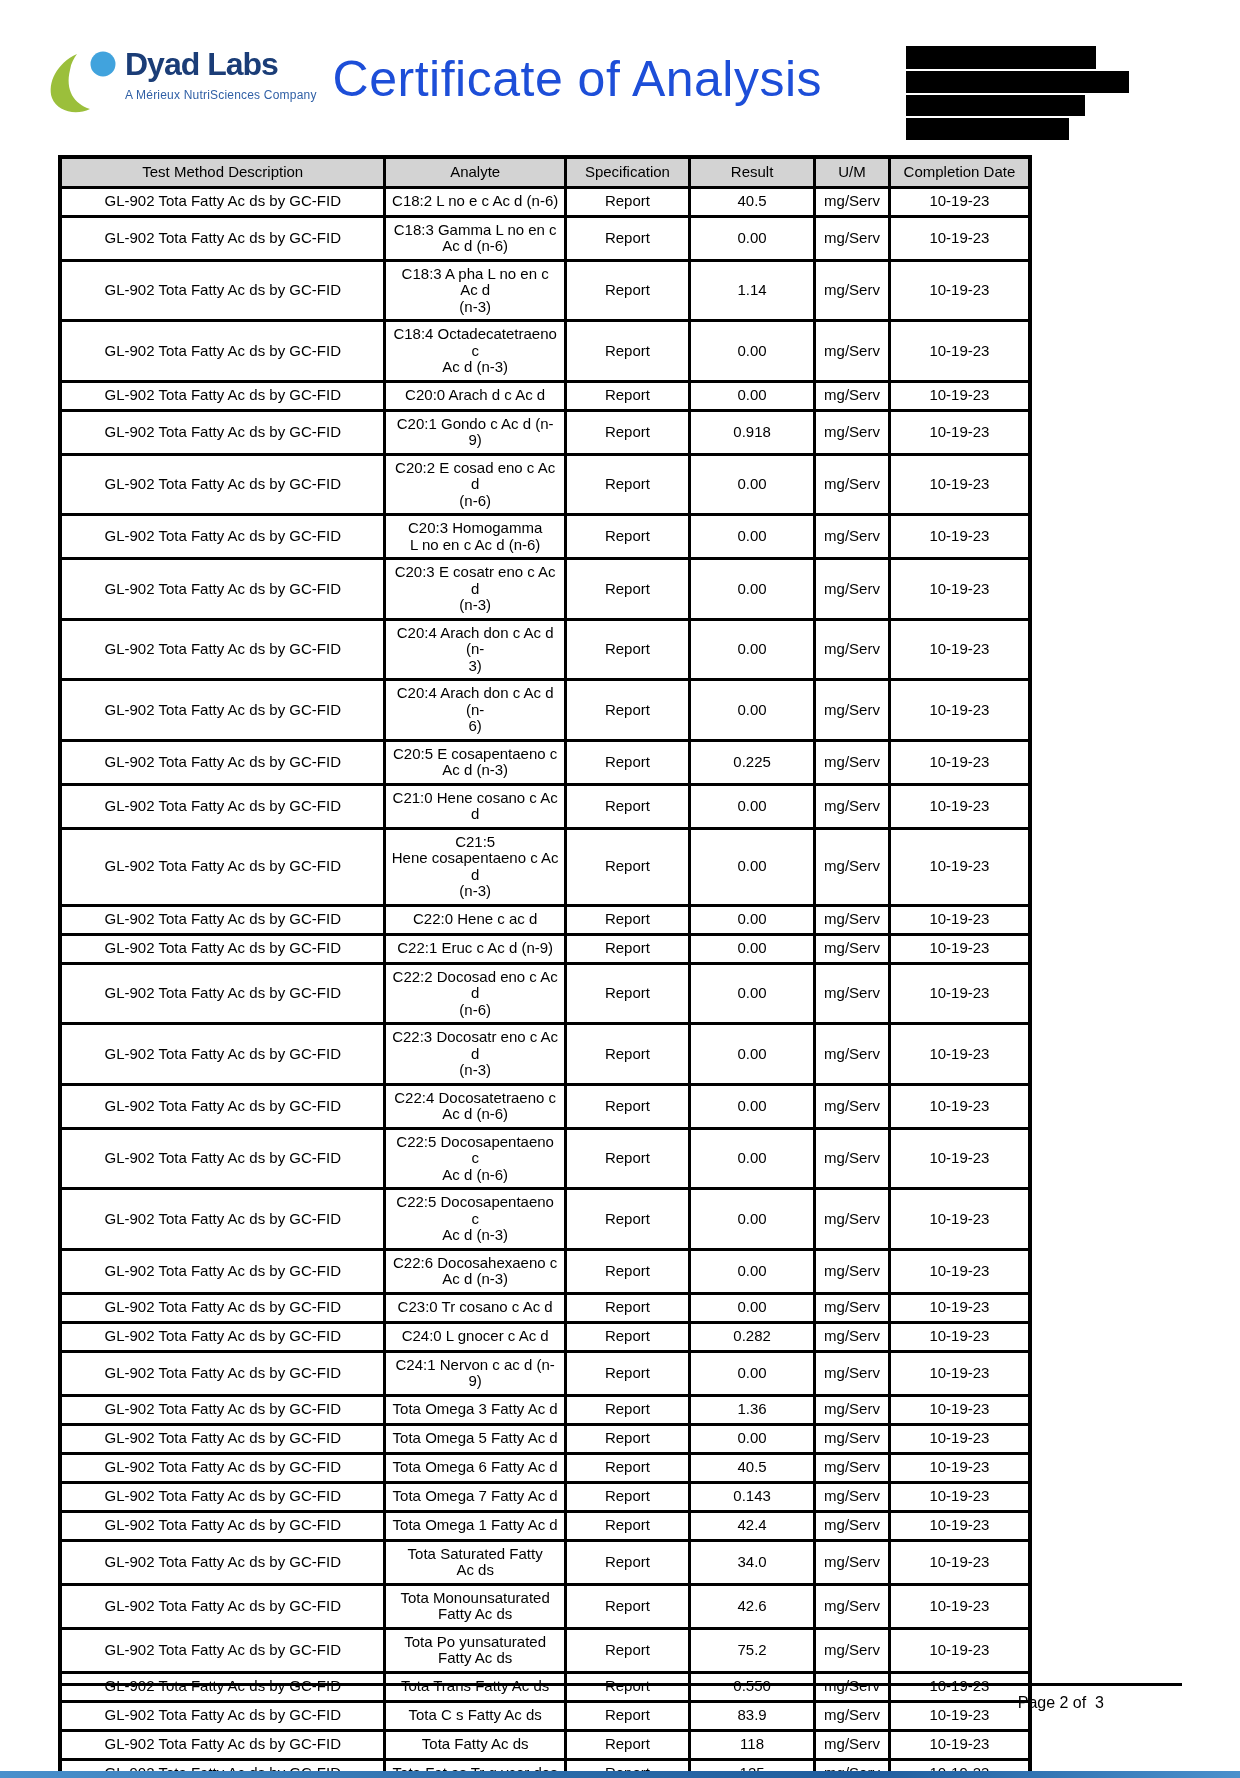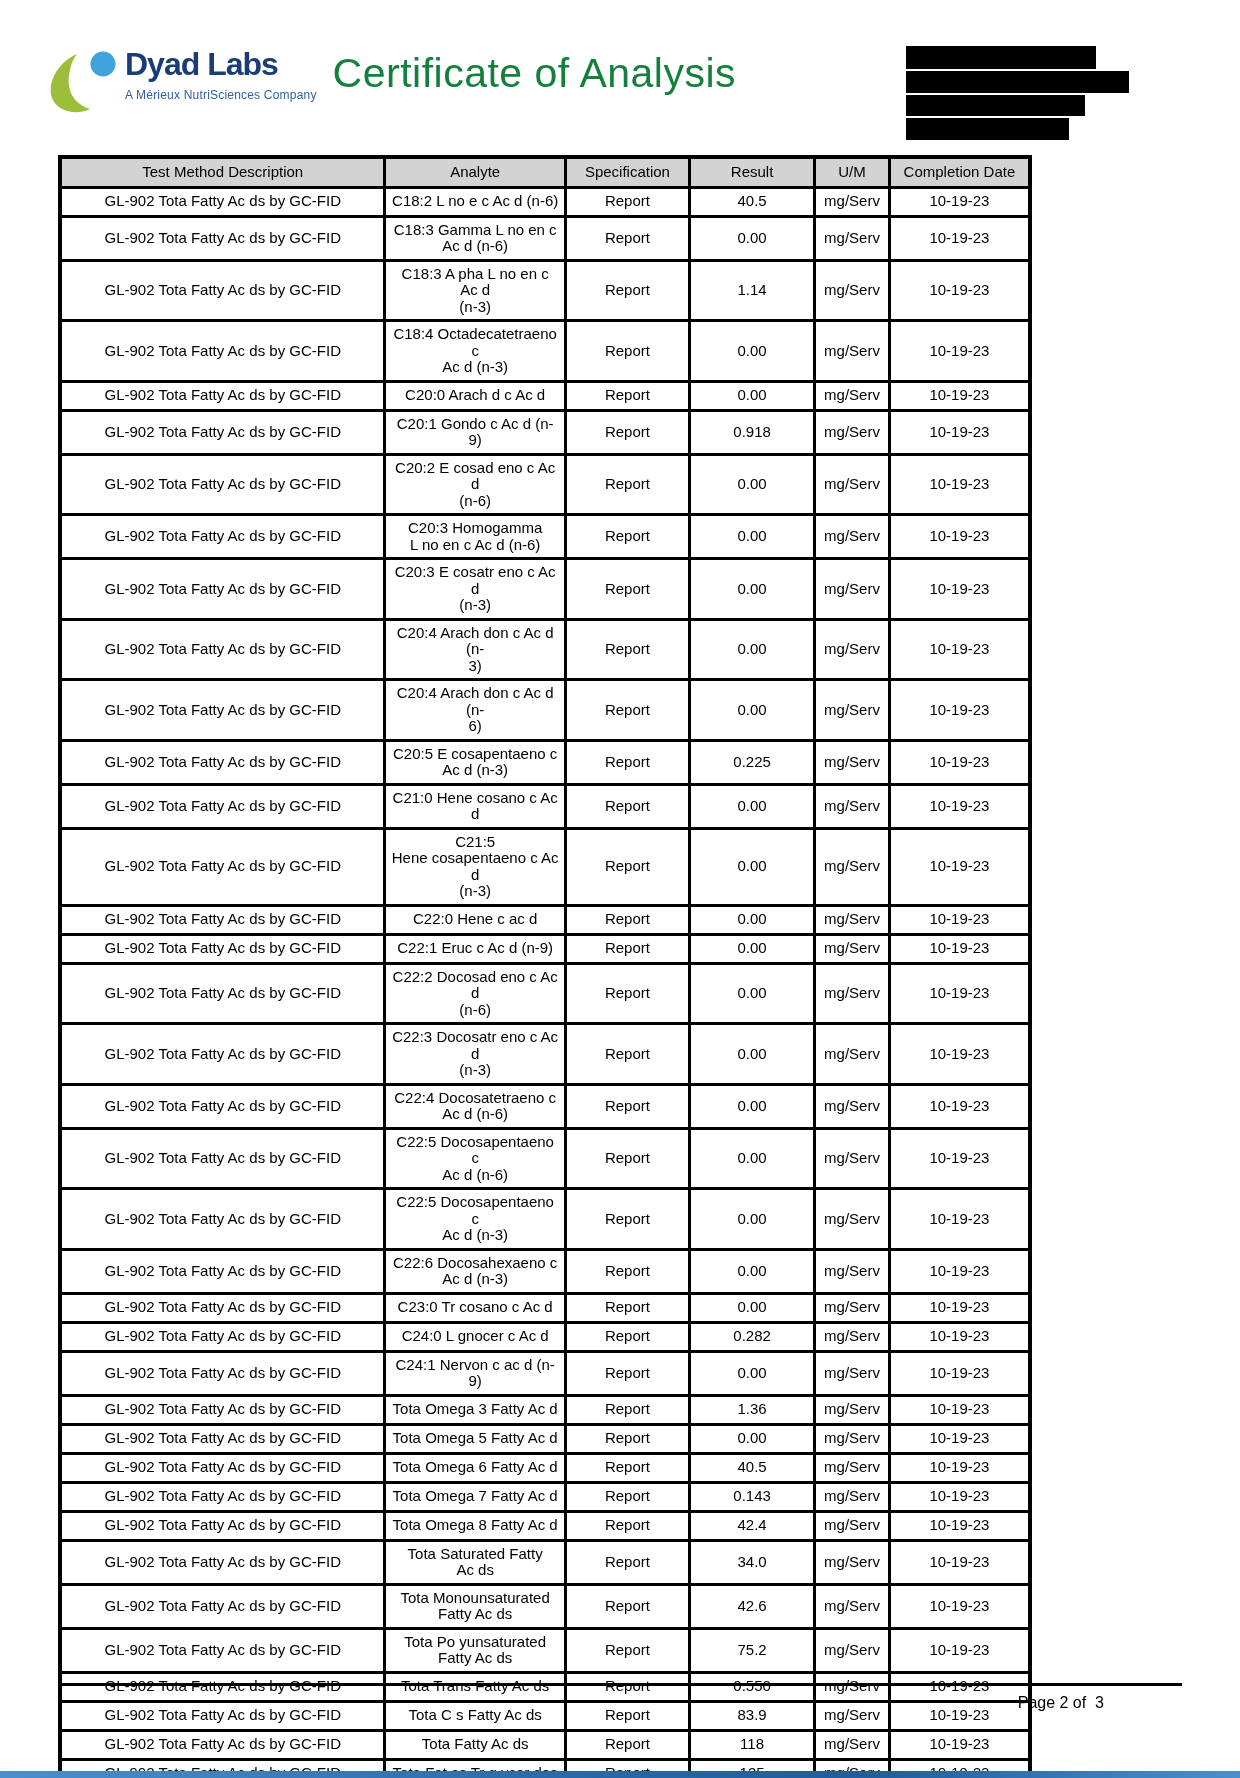--- a/index.html
+++ b/index.html
@@ -12,21 +12,21 @@
     font-family: "Liberation Sans", sans-serif;
     overflow: hidden;
   }
 
   
   .header { position:absolute; top:36px; left:45px; display:flex; align-items:flex-start; }
   .logo-icon { width:72px; height:70px; margin-top:12px; }
   .brand-text { margin-left:8px; }
   .brand-name { font-size:32px; font-weight:bold; color:#1b3d77; letter-spacing:-1px; line-height:1.0; margin-top:12px; }
   .brand-tagline { font-size:12px; color:#2f5fa5; margin-top:8px; letter-spacing:0.2px; }
-  .coa-title { font-size:41px; font-weight:normal; color:#15803d; margin-left:16px; margin-top:14px; letter-spacing:0.5px; white-space:nowrap; }
+  .coa-title { font-size:50px; font-weight:normal; color:#1d4ed8; margin-left:16px; margin-top:14px; letter-spacing:0.5px; white-space:nowrap; }
 
   
   .redactions { position:absolute; left:906px; top:46px; }
   .redaction-bar { background:#000000; margin-bottom:2px; }
   .rb1 { width:190px; height:23px; }
   .rb2 { width:223px; height:22px; }
   .rb3 { width:179px; height:21px; }
   .rb4 { width:163px; height:22px; }
 
   
@@ -356,21 +356,21 @@
         <tr>
           <td>GL-902 Tota Fatty Ac ds by GC-FID</td>
           <td class="analyte-cell">Tota Omega 7 Fatty Ac d</td>
           <td>Report</td>
           <td>0.143</td>
           <td>mg/Serv</td>
           <td>10-19-23</td>
         </tr>
         <tr>
           <td>GL-902 Tota Fatty Ac ds by GC-FID</td>
-          <td class="analyte-cell">Tota Omega 8 Fatty Ac d</td>
+          <td class="analyte-cell">Tota Omega 1 Fatty Ac d</td>
           <td>Report</td>
           <td>42.4</td>
           <td>mg/Serv</td>
           <td>10-19-23</td>
         </tr>
         <tr>
           <td>GL-902 Tota Fatty Ac ds by GC-FID</td>
           <td class="analyte-cell">Tota Saturated Fatty
 Ac ds</td>
           <td>Report</td>

